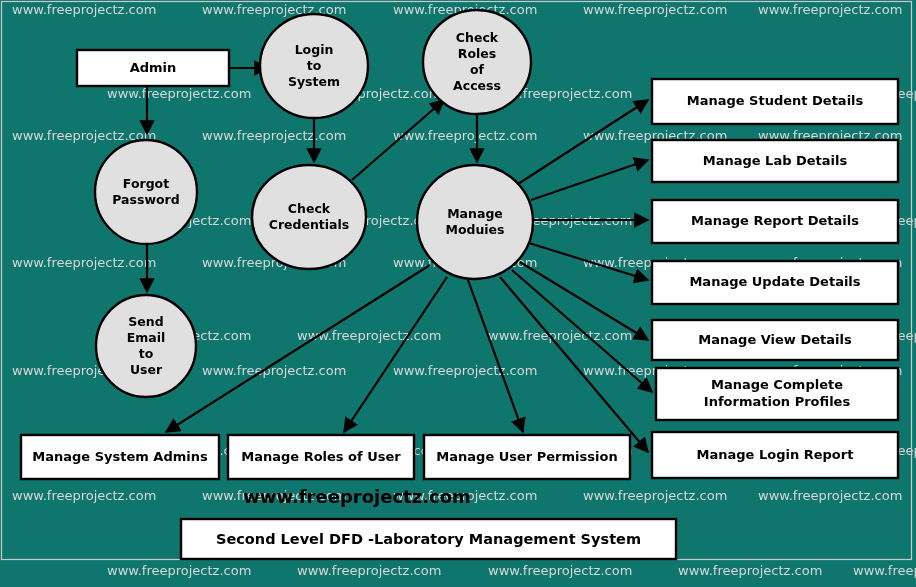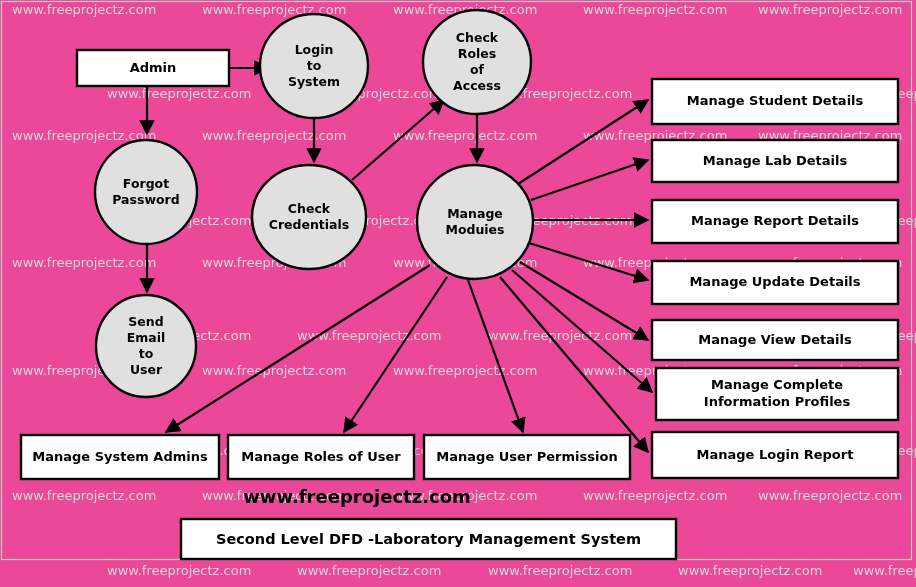--- a/index.html
+++ b/index.html
@@ -7,21 +7,21 @@
     padding: 0;
     background: #ffffff;
   }
   body {
     font-family: "DejaVu Sans", "Liberation Sans", sans-serif;
   }
   #stage {
     position: relative;
     width: 916px;
     height: 587px;
-    background: #ec4899;
+    background: #0f766e;
     overflow: hidden;
   }
   svg.layer {
     position: absolute;
     left: 0;
     top: 0;
     width: 916px;
     height: 587px;
   }
   .wm {

